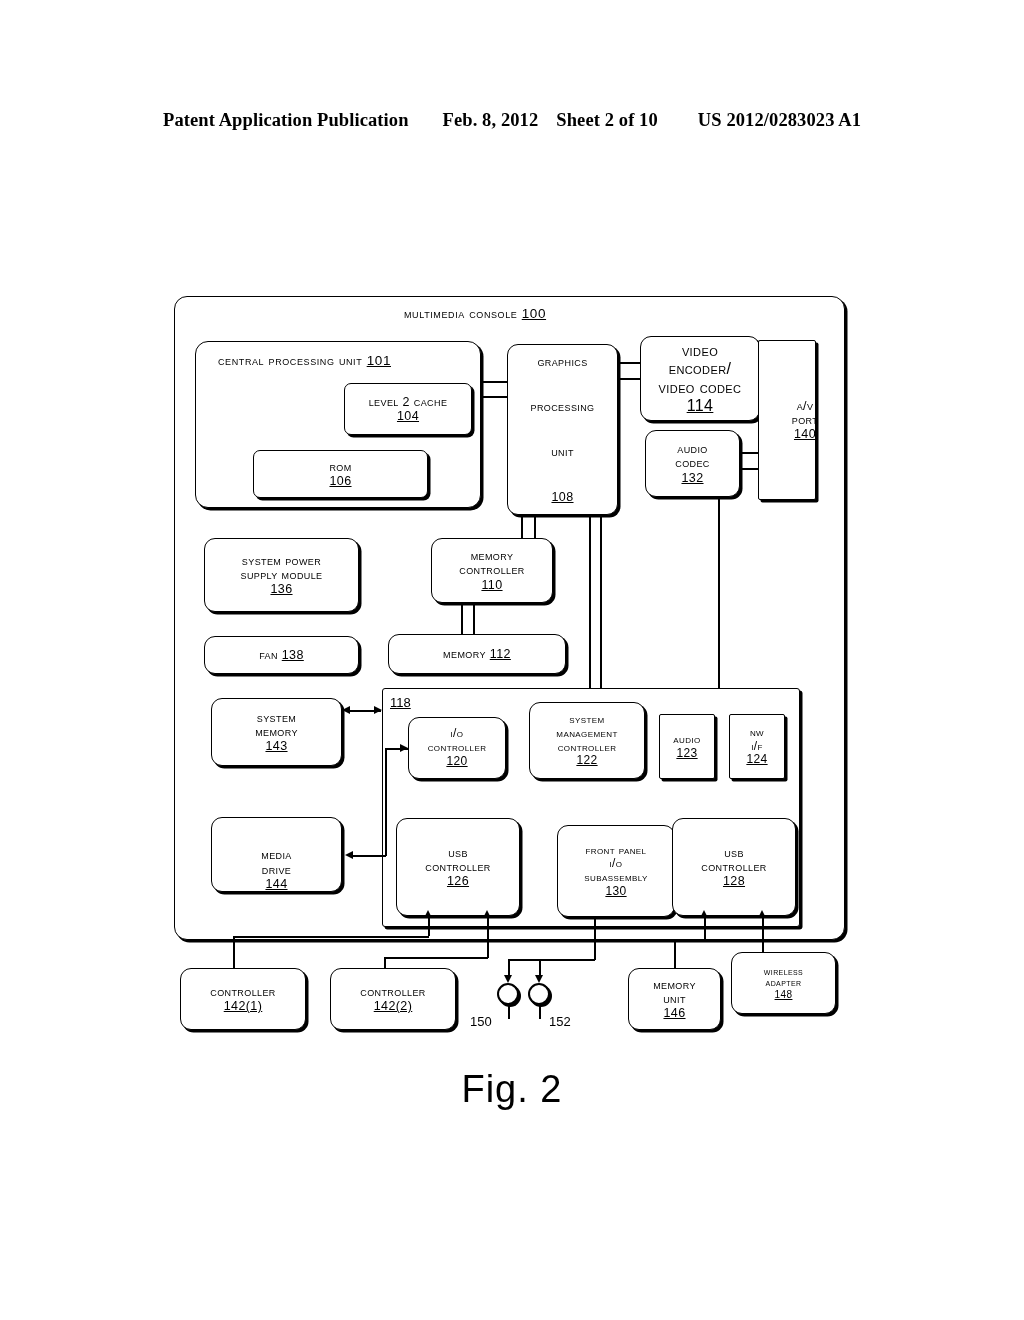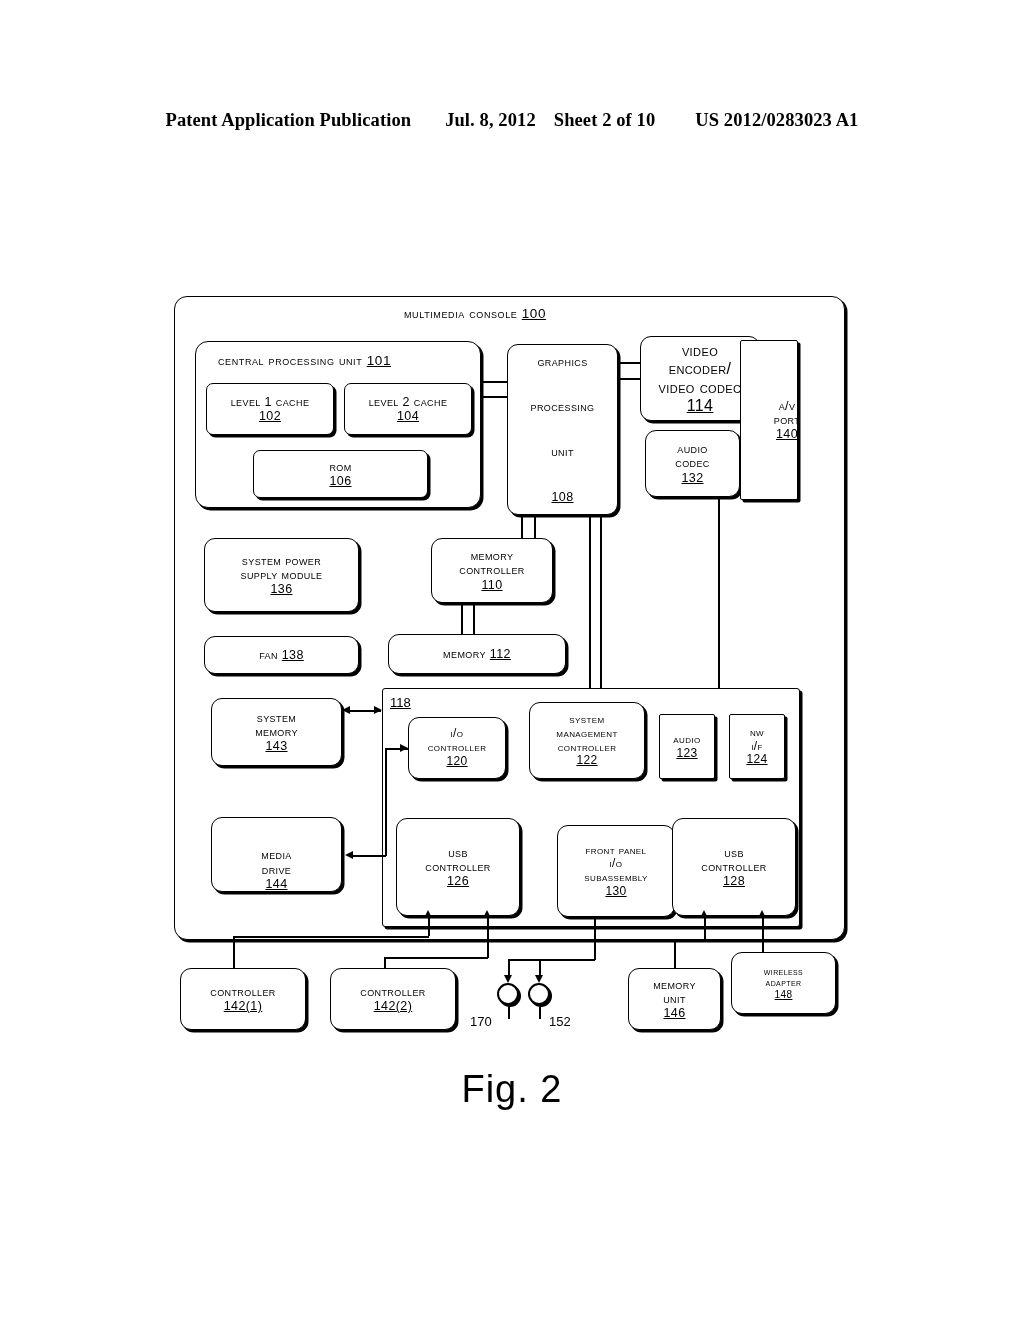--- a/index.html
+++ b/index.html
@@ -146,41 +146,37 @@
     font-size: 38px;
     letter-spacing: 1px;
     z-index: 8;
   }
 </style>
 </head>
 <body>
 
 <div id="patent-header">
   <span class="h-pub">Patent Application Publication</span>
-  <span class="h-date">Jul. 8, 2012</span>
+  <span class="h-date">Feb. 8, 2012</span>
   <span class="h-sheet">Sheet 2 of 10</span>
   <span class="h-num">US 2012/0283023 A1</span>
 </div>
 
 <div id="diagram">
 
   <div class="container-box rounded shadow" style="left:174px; top:296px; width:671px; height:644px;"></div>
   <div class="container-title" style="left:404px; top:306px; font-size:13.5px;">
     <span>Multimedia Console </span><span class="num">100</span>
   </div>
 
   <div class="container-box rounded shadow" style="left:195px; top:341px; width:286px; height:167px;"></div>
   <div class="container-title" style="left:218px; top:353px; font-size:13.5px;">
     <span>Central Processing Unit </span><span class="num">101</span>
   </div>
 
-  <div class="box rounded-s shadow" style="left:206px; top:383px; width:128px; height:52px; font-size:12.5px;">
-    <span class="ln">Level 1 Cache</span>
-    <span class="ln num">102</span>
-  </div>
 
   <div class="box rounded-s shadow" style="left:344px; top:383px; width:128px; height:52px; font-size:12.5px;">
     <span class="ln">Level 2 Cache</span>
     <span class="ln num">104</span>
   </div>
 
   <div class="box rounded-s shadow" style="left:253px; top:450px; width:175px; height:48px; font-size:12.5px;">
     <span class="ln">ROM</span>
     <span class="ln num">106</span>
   </div>
@@ -211,21 +207,21 @@
 
   <div class="box rounded shadow" style="left:645px; top:430px; width:95px; height:67px; font-size:12.5px;">
     <span class="ln">Audio</span>
     <span class="ln">Codec</span>
     <span class="ln num">132</span>
   </div>
 
   <div class="ln-h" style="left:741px; top:452px; width:38px;"></div>
   <div class="ln-h" style="left:741px; top:468px; width:38px;"></div>
 
-  <div class="box sq shadow" style="left:740px; top:340px; width:58px; height:160px; font-size:12.5px;padding-left:36px;">
+  <div class="box sq shadow" style="left:758px; top:340px; width:58px; height:160px; font-size:12.5px;padding-left:36px;">
     <span class="ln">A/V</span>
     <span class="ln">Port</span>
     <span class="ln num">140</span>
   </div>
 
   <div class="box rounded shadow" style="left:204px; top:538px; width:155px; height:74px; font-size:12.5px;">
     <span class="ln">System Power</span>
     <span class="ln">Supply Module</span>
     <span class="ln num">136</span>
   </div>
@@ -342,21 +338,21 @@
   <div class="ln-v" style="left:508px; top:959px; height:18px;"></div>
   <div class="ln-v" style="left:539px; top:959px; height:18px;"></div>
   <div class="arrow down" style="left:504px; top:975px;"></div>
   <div class="arrow down" style="left:535px; top:975px;"></div>
 
   <div class="circ" style="left:497px; top:983px; width:22px; height:22px;"></div>
   <div class="circ" style="left:528px; top:983px; width:22px; height:22px;"></div>
   <div class="ln-v" style="left:508px; top:1005px; height:14px;"></div>
   <div class="ln-v" style="left:539px; top:1005px; height:14px;"></div>
 
-  <div class="plain-label" style="left:470px; top:1014px; font-size:13px;">170</div>
+  <div class="plain-label" style="left:470px; top:1014px; font-size:13px;">150</div>
   <div class="plain-label" style="left:549px; top:1014px; font-size:13px;">152</div>
 
   <div class="ln-v" style="left:704px; top:918px; height:22px;"></div>
   <div class="ln-h" style="left:674px; top:939px; width:31px;"></div>
   <div class="ln-v" style="left:674px; top:939px; height:29px;"></div>
 
   <div class="ln-v" style="left:762px; top:918px; height:50px;"></div>
 
   <div class="box rounded shadow" style="left:180px; top:968px; width:126px; height:62px; font-size:12.5px;">
     <span class="ln">Controller</span>

